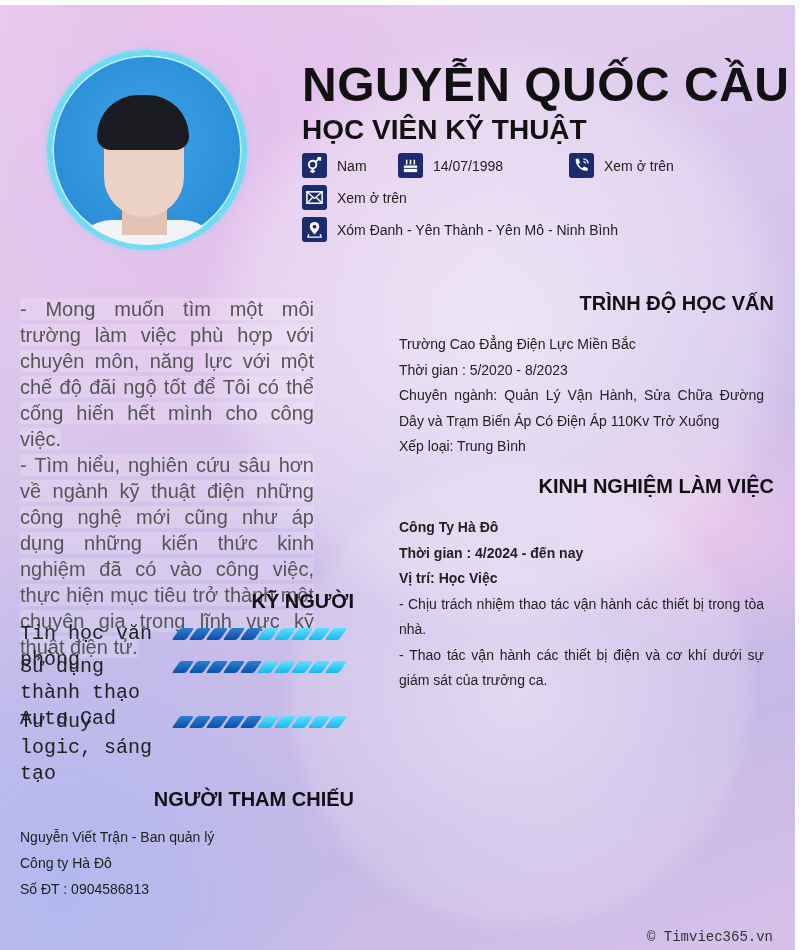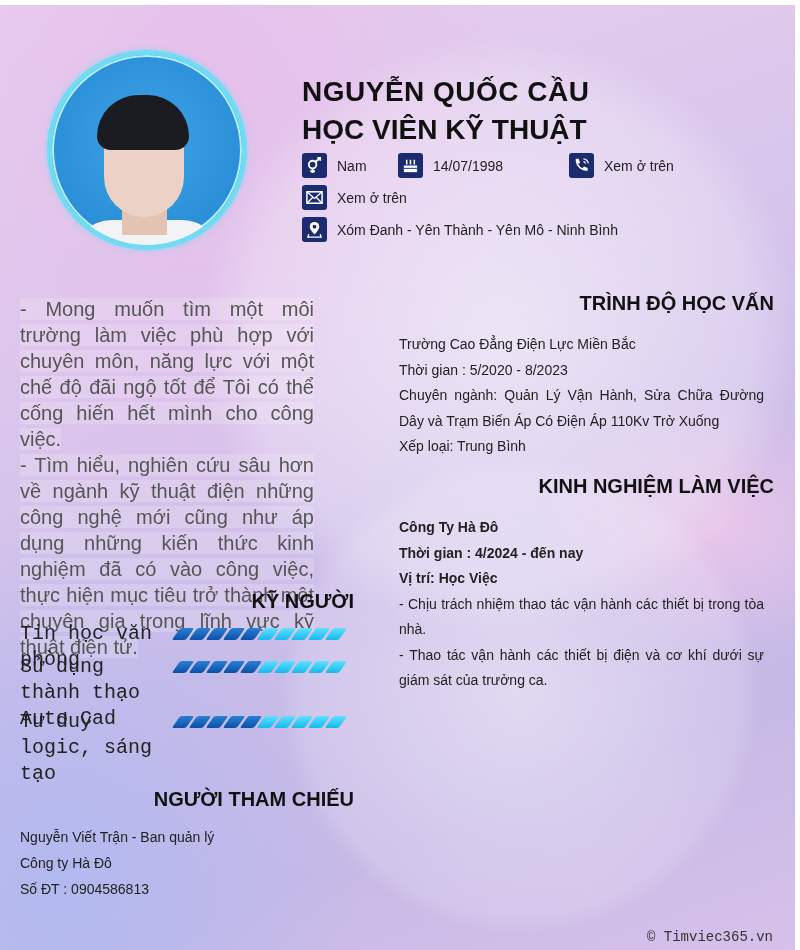--- a/index.html
+++ b/index.html
@@ -17,21 +17,21 @@
   }
   .avatar {
     position: absolute; left: 47px; top: 45px; width: 200px; height: 200px; border-radius: 50%;
     border: 5px solid #6fdcf3; box-shadow: 0 0 0 2px #b7f0fb inset, 0 0 6px rgba(100,220,250,0.6);
     background: radial-gradient(circle at 50% 45%, #3fa3e6 0, #2a8fd8 70%); overflow: hidden;
   }
   .avatar .hair { position: absolute; left: 45px; top: 40px; width: 92px; height: 55px; background: #1b1b22; border-radius: 45px 45px 15px 15px; }
   .avatar .face { position: absolute; left: 52px; top: 62px; width: 80px; height: 100px; background: #ecd2c6; border-radius: 35px 35px 42px 42px; }
   .avatar .neck { position: absolute; left: 70px; top: 150px; width: 45px; height: 30px; background: #e3c3b4; }
   .avatar .shirt { position: absolute; left: 20px; top: 165px; width: 150px; height: 60px; background: #f1f3f6; border-radius: 40px 40px 0 0; }
-  .name { position: absolute; left: 302px; top: 71px; font-size: 28px; font-weight: bold; color: #111; letter-spacing: 0.5px; }
+  .name { position: absolute; left: 302px; top: 52px; font-size: 48px; font-weight: bold; color: #111; letter-spacing: 0.5px; }
   .job-title { position: absolute; left: 302px; top: 109px; font-size: 28px; font-weight: bold; color: #111; }
   .info-item { position: absolute; display: flex; align-items: center; font-size: 14px; color: #222; }
   .info-item .ico { width: 25px; height: 25px; background: #1c2a6e; border-radius: 3px; margin-right: 10px; display: flex; align-items: center; justify-content: center; }
   .info-item .ico svg { width: 19px; height: 19px; }
   .objective { position: absolute; left: 20px; top: 291px; width: 294px; font-size: 20px; line-height: 26px; color: #555; text-align: justify; }
   .objective p span { background: rgba(255,255,255,0.18); }
   .section-title { position: absolute; font-size: 20px; font-weight: bold; color: #111; text-align: right; }
   .skill-row { position: absolute; left: 20px; width: 330px; font-size: 20px; line-height: 26px; color: #222; font-family: Liberation Mono, monospace; }
   .skill-row .label { width: 150px; }
   .skill-row .bar { position: absolute; left: 156px; top: 7px; display: flex; gap: 3px; }

